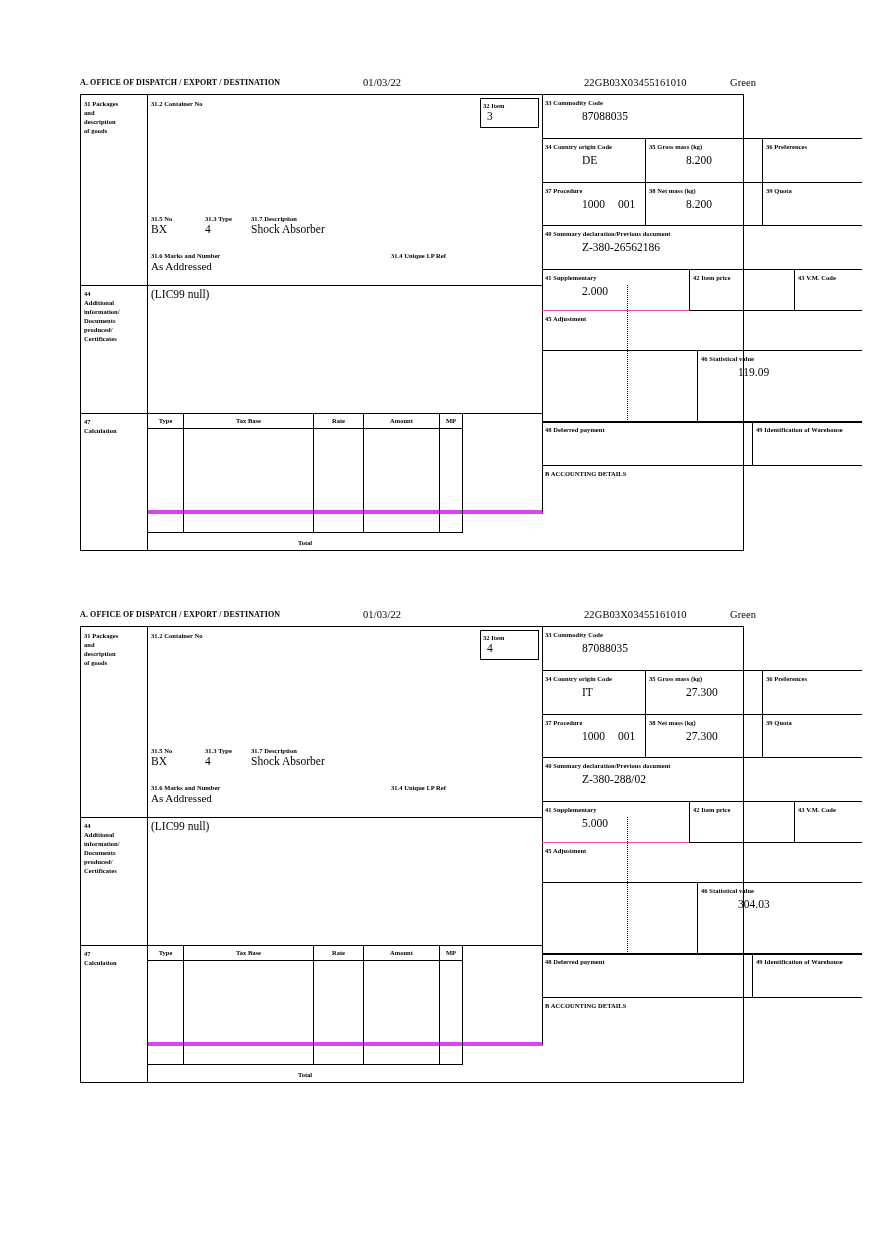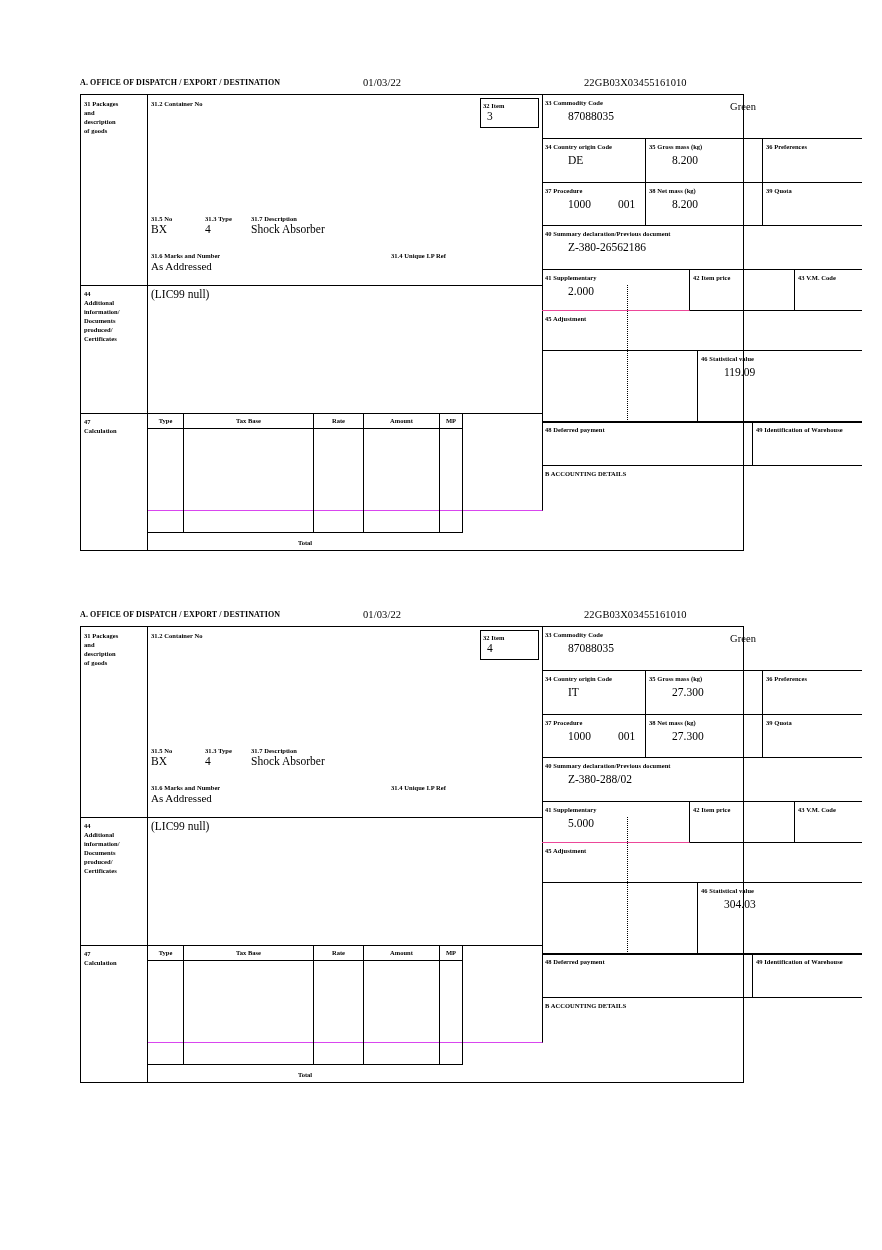--- a/index.html
+++ b/index.html
@@ -50,21 +50,20 @@
     position: absolute;
     left: 504px; top: -1px;
     font-size: 10.5px;
     font-weight: normal;
   }
   .hdr .colour {
     position: absolute;
     left: 650px; top: -1px;
     font-size: 10.5px;
     font-weight: normal;
-    margin-top: 24px;
   }
 
   
   .frame {
     position: relative;
     border: 1px solid #000;
     height: 457px;
     box-sizing: border-box;
   }
 
@@ -131,21 +130,21 @@
   .item32 .l { position: absolute; left: 2px; top: 2px; }
   .item32 .v { position: absolute; left: 6px; top: 11px; font-size: 11.5px; }
 
   
   .addl {
     position: absolute;
     left: 66px; top: 190px;
     width: 395px;
     height: 225px;
     border-right: 1px solid #000;
-    border-bottom: 1px solid #d946ef;
+    border-bottom: 4px solid #d946ef;
     font-family: Liberation Serif, serif;
   }
   .addl .v { position: absolute; left: 4px; top: 3px; font-size: 11.5px; }
 
   
   .rcol { position: absolute; left: 461px; top: 0; width: 320px; height: 100%; }
 
   .b33 { left: 0; top: 0; width: 320px; height: 44px; border-bottom: 1px solid #000; }
   .b34 { left: 0; top: 44px; width: 104px; height: 44px; border-bottom: 1px solid #000; border-right: 1px solid #000;}
   .b35 { left: 104px; top: 44px; width: 117px; height: 44px; border-bottom: 1px solid #000; border-right: 1px solid #000;}
@@ -161,21 +160,21 @@
   .b46wrap { left: 0; top: 256px; width: 320px; height: 71px; border-bottom: 1px solid #000;}
   .b46 { left: 155px; top: 256px; width: 165px; height: 71px; border-left: 1px solid #000; border-bottom: 1px solid #000;}
   .dotted {
     position: absolute;
     left: 85px; top: 190px;
     height: 137px;
     border-left: 1px dotted #000;
   }
 
   .rcol .cell .l { position: absolute; left: 3px; top: 3px; }
-  .rcol .cell .v { position: absolute; left: 2px; top: 15px; font-size: 11.5px; padding-left: 24px; }
+  .rcol .cell .v { position: absolute; left: 16px; top: 15px; font-size: 11.5px; padding-left: 24px; }
   .rcol .cell .v2 { position: absolute; left: 76px; top: 15px; font-size: 11.5px; }
   .b46 .v { position: absolute; left: 16px; top: 30px; font-size: 11.5px; }
 
   
   .calc {
     position: absolute;
     left: 66px; top: 318px;
     width: 395px;
     height: 139px;
   }

